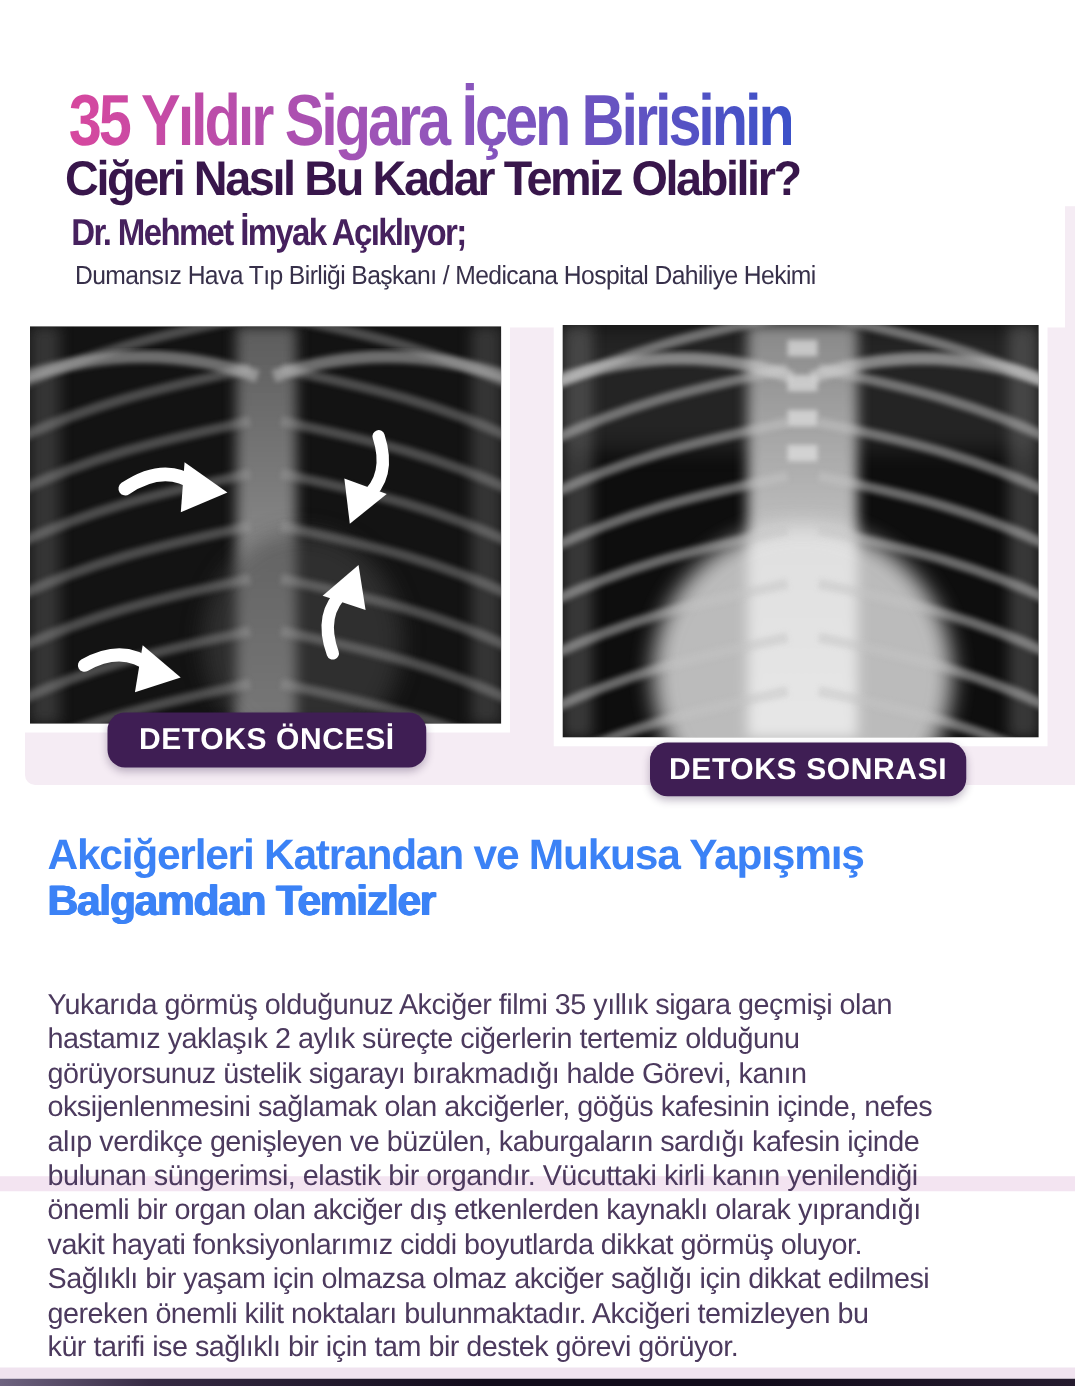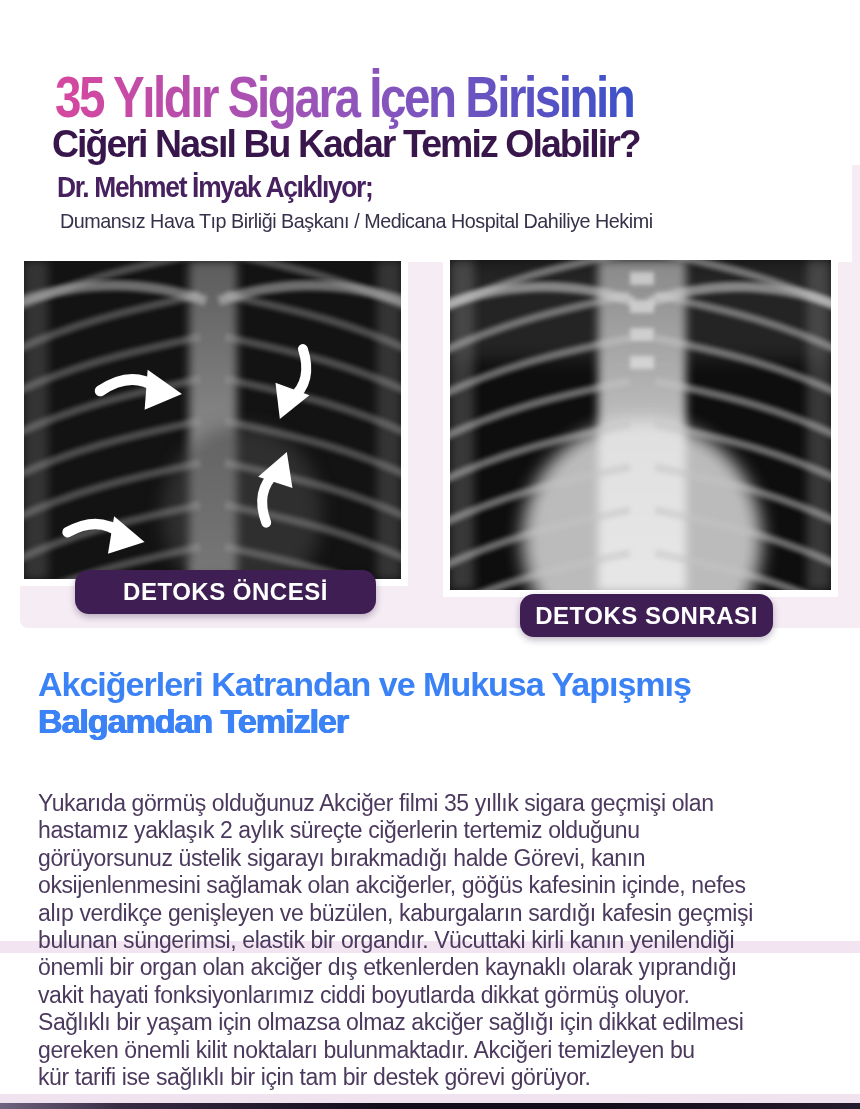--- a/index.html
+++ b/index.html
@@ -43,21 +43,21 @@
   .xray-before{left:17px; top:254px; width:391px; height:332px;}
   .xray-after{left:443px; top:253px; width:395px; height:344px;}
   .xray-frame svg{display:block; width:100%; height:100%;}
 
   .pill{
     z-index:3; background:#3f1e54; border-radius:14px; color:#ffffff;
     display:flex; align-items:center; justify-content:center;
     font-size:24px; font-weight:700; letter-spacing:0.5px;
     box-shadow:0 3px 7px rgba(40,15,60,0.3); white-space:nowrap;
   }
-  .pill-before{left:75px; top:570px; width:301px; height:44px;}
+  .pill-before{left:86px; top:570px; width:255px; height:44px;}
   .pill-after{left:520px; top:594px; width:253px; height:43px;}
 
   
   .article-heading{left:38px; top:666px; z-index:2; color:#3b82f6;
     font-size:34px; line-height:37px; letter-spacing:-1px; white-space:nowrap;}
   .article-heading .h-l1{display:block; font-weight:700;}
   .article-heading .h-l2{display:block; font-weight:700;
     text-shadow:0.6px 0 currentColor,-0.6px 0 currentColor;}
 
   .highlight-stripe{left:0; top:941px; width:860px; height:12px; background:#f3e4f1; z-index:1;}
@@ -213,21 +213,21 @@
     <span class="h-l2">Balgamdan Temizler</span>
   </h3>
 
   <div class="abs highlight-stripe"></div>
 
   <p class="abs body-text" style="margin:0;">
     <span class="line">Yukarıda görmüş olduğunuz Akciğer filmi 35 yıllık  sigara geçmişi olan</span>
     <span class="line">hastamız yaklaşık 2 aylık süreçte ciğerlerin tertemiz olduğunu</span>
     <span class="line">görüyorsunuz üstelik sigarayı bırakmadığı halde Görevi, kanın</span>
     <span class="line">oksijenlenmesini sağlamak olan akciğerler, göğüs kafesinin içinde, nefes</span>
-    <span class="line">alıp verdikçe genişleyen ve büzülen, kaburgaların sardığı kafesin geçmişi</span>
+    <span class="line">alıp verdikçe genişleyen ve büzülen, kaburgaların sardığı kafesin içinde</span>
     <span class="line">bulunan süngerimsi, elastik bir organdır. Vücuttaki kirli kanın yenilendiği</span>
     <span class="line">önemli bir organ olan akciğer dış etkenlerden kaynaklı olarak yıprandığı</span>
     <span class="line">vakit hayati fonksiyonlarımız ciddi boyutlarda dikkat görmüş oluyor.</span>
     <span class="line">Sağlıklı bir yaşam için olmazsa olmaz akciğer sağlığı için dikkat edilmesi</span>
     <span class="line">gereken önemli kilit noktaları bulunmaktadır. Akciğeri temizleyen bu</span>
     <span class="line">kür tarifi ise sağlıklı bir için tam bir destek görevi görüyor.</span>
   </p>
 
   <div class="abs footer-light"></div>
   <div class="abs footer-bar"></div>

